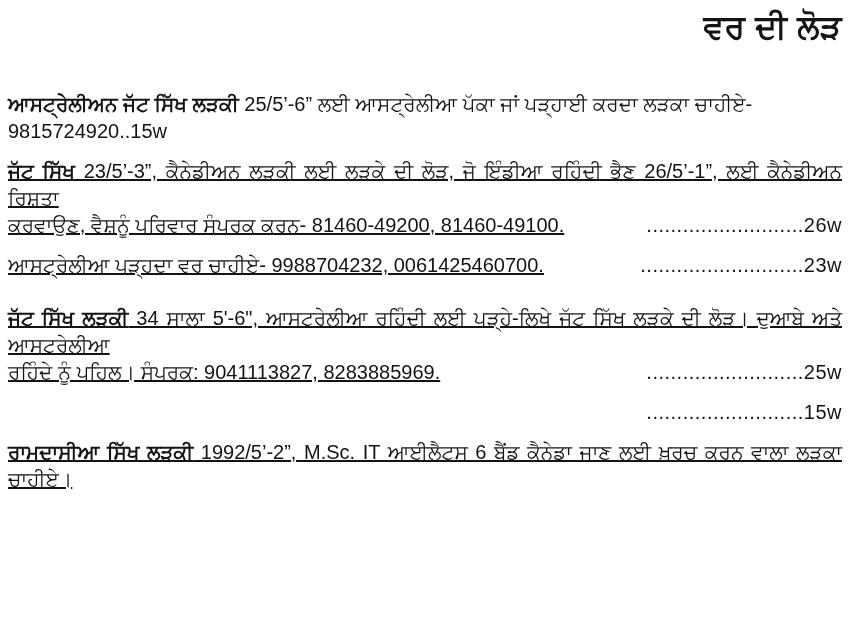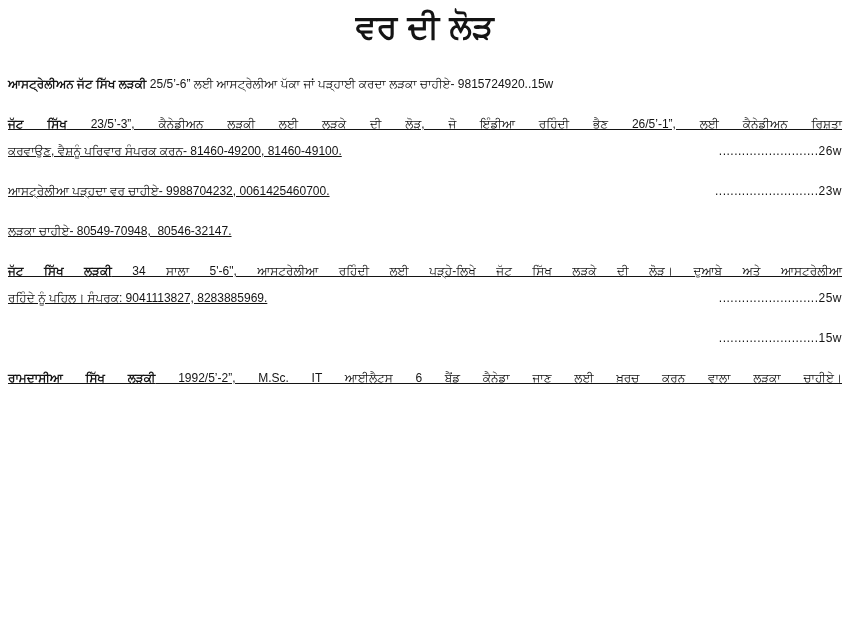--- a/index.html
+++ b/index.html
@@ -12,29 +12,29 @@
   }
   body {
     font-family: "Liberation Sans", "DejaVu Sans", sans-serif;
     color: #141414;
   }
   .page {
     width: 834px;
     padding: 6px 8px 0 8px;
   }
   .title {
-    text-align: center;
+    text-align: right;
     font-size: 33px;
     font-weight: 700;
-    margin: 2px 0 24px 0;
+    margin: 2px 0 44px 0;
     letter-spacing: 0.5px;
   }
   .ads { }
   .ad {
-    font-size: 12px;
+    font-size: 20px;
     line-height: 27px;
     margin-bottom: 13px;
   }
   .ad .lead {
     font-weight: 700;
   }
   .line { }
   .line.just {
     text-align: justify;
     text-align-last: justify;
@@ -68,21 +68,20 @@
         </div>
       </div>
       <div class="ad">
         <div class="l2">
           <span class="left">ਆਸਟ੍ਰੇਲੀਆ ਪੜ੍ਹਦਾ ਵਰ ਚਾਹੀਏ- 9988704232, 0061425460700.</span>
           <span class="tail">...........................23w</span>
         </div>
       </div>
       <div class="ad">
         <div class="l2">
-          <span class="left">ਲੜਕਾ ਚਾਹੀਏ- 80549-70948,  80546-32147.</span>
         </div>
       </div>
       <div class="ad">
         <div class="line just"><span class="lead">ਜੱਟ ਸਿੱਖ ਲੜਕੀ</span><span> 34 ਸਾਲਾ 5'-6", ਆਸਟਰੇਲੀਆ ਰਹਿੰਦੀ ਲਈ ਪੜ੍ਹੇ-ਲਿਖੇ  ਜੱਟ ਸਿੱਖ ਲੜਕੇ ਦੀ ਲੋੜ। ਦੁਆਬੇ ਅਤੇ ਆਸਟਰੇਲੀਆ</span></div>
         <div class="l2">
           <span class="left">ਰਹਿੰਦੇ ਨੂੰ ਪਹਿਲ। ਸੰਪਰਕ: 9041113827, 8283885969.</span>
           <span class="tail">..........................25w</span>
         </div>
       </div>
       <div class="ad">

